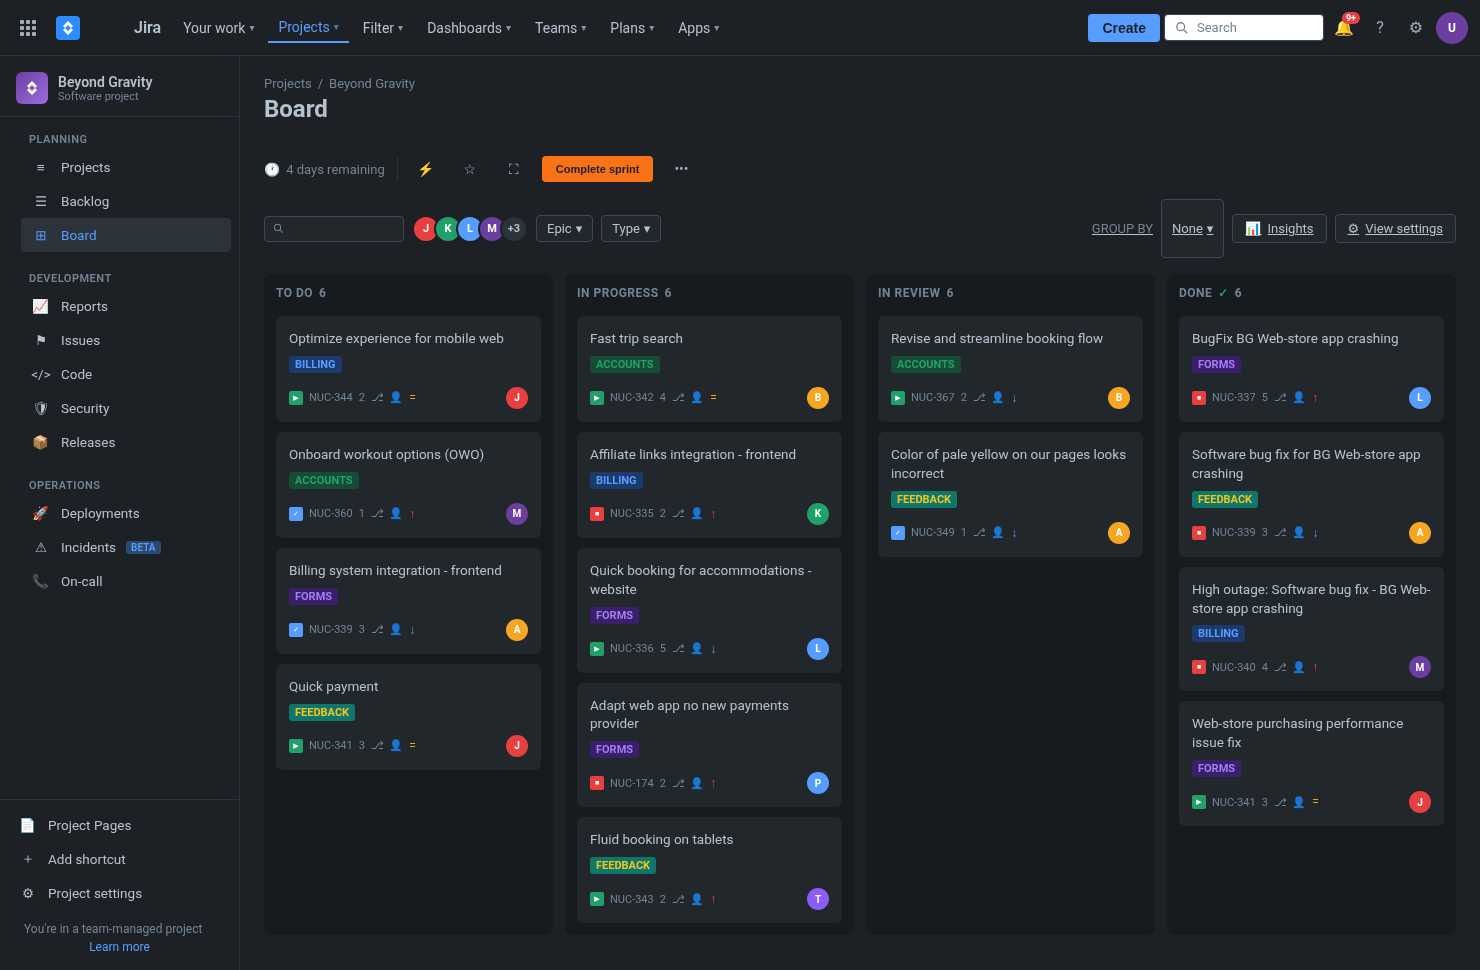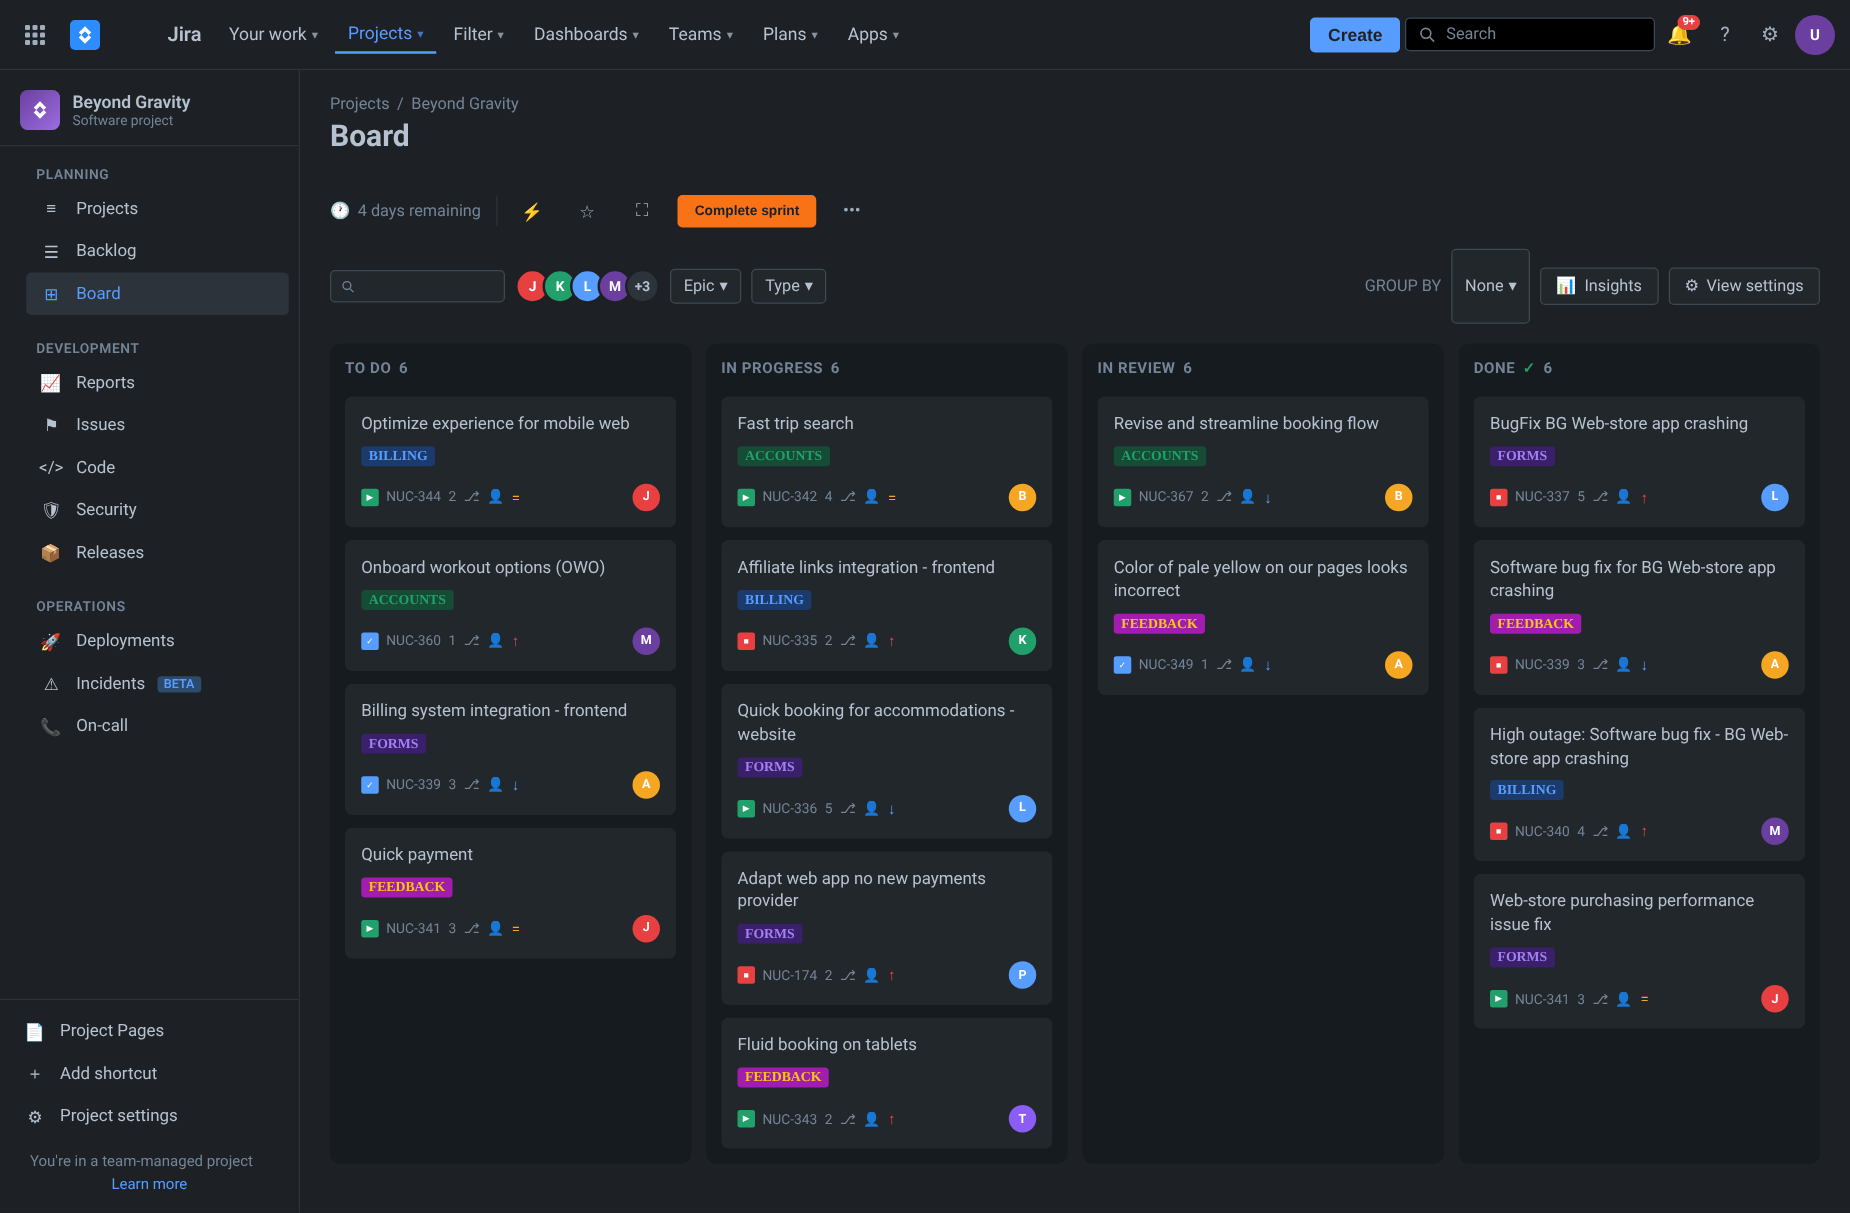--- a/index.html
+++ b/index.html
@@ -10,21 +10,21 @@
     .topnav-grid { display: grid; place-items: center; width: 32px; height: 32px; cursor: pointer; }
     .topnav-grid svg { fill: #9fadbc; }
     .topnav-logo { display: flex; align-items: center; gap: 6px; padding: 0 8px; cursor: pointer; }
     .jira-logo { width: 24px; height: 24px; background: #2d8cff; border-radius: 4px; display: flex; align-items: center; justify-content: center; }
     .logo-text { color: #b6c2cf; font-size: 16px; font-weight: 600; margin-left: 48px; }
     .topnav-item { padding: 6px 10px; border-radius: 4px; cursor: pointer; color: #b6c2cf; font-size: 14px; display: flex; align-items: center; gap: 4px; white-space: nowrap; }
     .topnav-item.active { color: #579dff; border-bottom: 2px solid #579dff; border-radius: 0; }
     .topnav-chevron { font-size: 10px; opacity: 0.7; }
     .topnav-spacer { flex: 1; }
     .create-btn { background: #579dff; color: #1d2125; border: none; padding: 6px 14px; border-radius: 4px; font-weight: 600; cursor: pointer; font-size: 14px; }
-    .search-box { display: flex; align-items: center; background: #000000; border: 1px solid #3d4952; border-radius: 4px; padding: 5px 10px; gap: 8px; width: 200px; }
+    .search-box { display: flex; align-items: center; background: #ffffff; border: 1px solid #3d4952; border-radius: 4px; padding: 5px 10px; gap: 8px; width: 160px; }
     .search-placeholder { color: #738496; font-size: 13px; }
     .topnav-icon-btn { width: 32px; height: 32px; display: flex; align-items: center; justify-content: center; border-radius: 50%; cursor: pointer; position: relative; color: #9fadbc; font-size: 16px; }
     .notif-badge { position: absolute; top: 0; right: 0; background: #e84040; color: white; font-size: 9px; font-weight: bold; border-radius: 8px; padding: 1px 4px; }
     .avatar-circle { width: 32px; height: 32px; border-radius: 50%; background: #6b3fa0; display: flex; align-items: center; justify-content: center; color: white; font-size: 12px; font-weight: bold; cursor: pointer; }
 
     
     .sidebar { position: fixed; top: 56px; left: 0; bottom: 0; width: 240px; background: #1d2125; border-right: 1px solid #2c333a; overflow-y: auto; display: flex; flex-direction: column; }
     .sidebar-project { display: flex; align-items: center; gap: 10px; padding: 16px 16px 12px; border-bottom: 1px solid #2c333a; }
     .project-avatar { width: 32px; height: 32px; border-radius: 6px; background: linear-gradient(135deg, #6b3fa0, #9c6de0); display: flex; align-items: center; justify-content: center; }
     .project-name { font-size: 14px; font-weight: 600; color: #b6c2cf; }
@@ -39,21 +39,21 @@
     .team-managed { padding: 12px 16px 4px; font-size: 12px; color: #738496; }
     .learn-more { color: #579dff; cursor: pointer; font-size: 12px; text-align: center; display: block; padding-bottom: 8px; }
 
     
     .main { margin-left: 240px; margin-top: 56px; padding: 20px 24px; height: calc(970px - 56px); overflow-y: auto; background: #1d2125; }
     .breadcrumb { display: flex; align-items: center; gap: 6px; font-size: 13px; color: #738496; margin-bottom: 4px; }
     .breadcrumb a { color: #738496; cursor: pointer; }
     .page-title { font-size: 24px; font-weight: 700; color: #b6c2cf; margin-bottom: 16px; }
     .board-toolbar { display: flex; align-items: center; justify-content: space-between; margin-bottom: 16px; }
     .board-toolbar-left { display: flex; align-items: center; gap: 8px; }
-    .board-toolbar-right { display: flex; align-items: center; gap: 8px; }
+    .board-toolbar-right { display: flex; align-items: center; gap: 8px; text-decoration: underline; }
     .sprint-info { display: flex; align-items: center; gap: 6px; color: #738496; font-size: 13px; }
     .toolbar-search { display: flex; align-items: center; background: #22272b; border: 1px solid #3d4952; border-radius: 4px; padding: 5px 8px; gap: 6px; width: 140px; }
     .toolbar-search input { background: none; border: none; outline: none; color: #b6c2cf; font-size: 12px; width: 100%; }
     .avatar-group { display: flex; }
     .avatar-sm { width: 28px; height: 28px; border-radius: 50%; border: 2px solid #1d2125; margin-left: -6px; display: flex; align-items: center; justify-content: center; font-size: 11px; font-weight: bold; color: white; cursor: pointer; }
     .avatar-sm:first-child { margin-left: 0; }
     .avatar-more { background: #2c333a; color: #b6c2cf; }
     .filter-btn { display: flex; align-items: center; gap: 4px; padding: 5px 10px; border-radius: 4px; background: #22272b; border: 1px solid #3d4952; color: #b6c2cf; cursor: pointer; font-size: 13px; }
     .group-by-label { font-size: 13px; color: #738496; }
     .group-by-select { display: flex; align-items: center; gap: 4px; padding: 21px 10px; border-radius: 4px; background: #22272b; border: 1px solid #3d4952; color: #b6c2cf; cursor: pointer; font-size: 13px; }
@@ -67,25 +67,25 @@
     
     .board-columns { display: flex; gap: 12px; min-height: 600px; }
     .board-column { flex: 1; min-width: 260px; max-width: 290px; background: #161b1f; border-radius: 8px; padding: 12px; display: flex; flex-direction: column; gap: 10px; }
     .column-header { display: flex; align-items: center; gap: 6px; font-size: 12px; font-weight: 700; text-transform: uppercase; letter-spacing: 0.5px; color: #738496; padding-bottom: 6px; }
     .column-count { color: #738496; }
     .column-check { color: #22a06b; }
 
     
     .card { background: #22272b; border-radius: 6px; padding: 12px; cursor: pointer; border: 1px solid transparent; }
     .card-title { color: #b6c2cf; font-size: 13.5px; font-weight: 400; margin-bottom: 8px; line-height: 1.4; }
-    .card-badge { display: inline-block; padding: 2px 6px; border-radius: 3px; font-size: 11px; font-weight: 700; margin-bottom: 8px; text-transform: uppercase; font-family: Liberation Serif, serif; }
+    .card-badge { display: inline-block; padding: 2px 6px; border-radius: 3px; font-size: 11px; font-weight: 700; margin-bottom: 8px; text-transform: uppercase; }
     .badge-billing { background: #1c3a6b; color: #579dff; }
     .badge-accounts { background: #164b35; color: #22a06b; }
     .badge-forms { background: #3a1f6b; color: #a37ef4; }
-    .badge-feedback { background: #a21caf; color: #f5c518; }
+    .badge-feedback { background: #0f766e; color: #f5c518; }
     .card-meta { display: flex; align-items: center; gap: 6px; margin-top: 6px; }
     .card-num { color: #738496; font-size: 11px; }
     .card-avatar { width: 22px; height: 22px; border-radius: 50%; margin-left: auto; display: flex; align-items: center; justify-content: center; font-size: 10px; font-weight: bold; color: white; }
     .issue-icon-green { width: 14px; height: 14px; background: #22a06b; border-radius: 2px; display: flex; align-items: center; justify-content: center; font-size: 8px; color: white; flex-shrink: 0; }
     .issue-icon-red { width: 14px; height: 14px; background: #e84040; border-radius: 2px; display: flex; align-items: center; justify-content: center; font-size: 8px; color: white; flex-shrink: 0; }
     .issue-icon-blue { width: 14px; height: 14px; background: #579dff; border-radius: 2px; display: flex; align-items: center; justify-content: center; font-size: 8px; color: white; flex-shrink: 0; }
 
     
     ::-webkit-scrollbar { width: 6px; height: 6px; }
     ::-webkit-scrollbar-track { background: transparent; }

